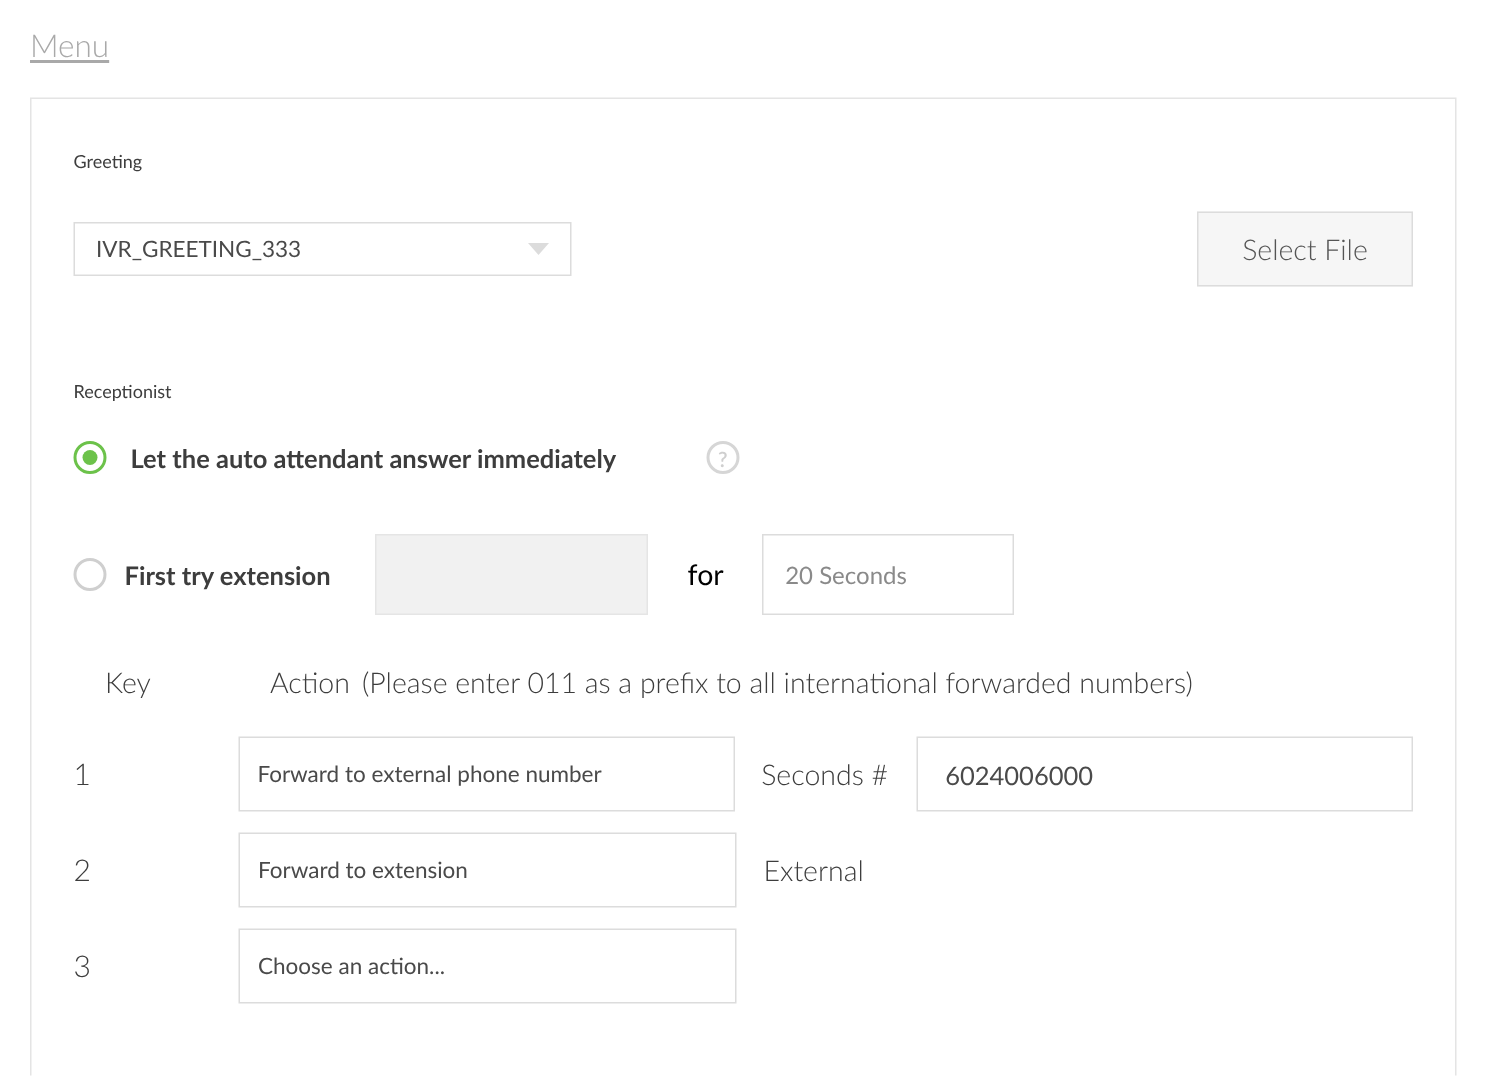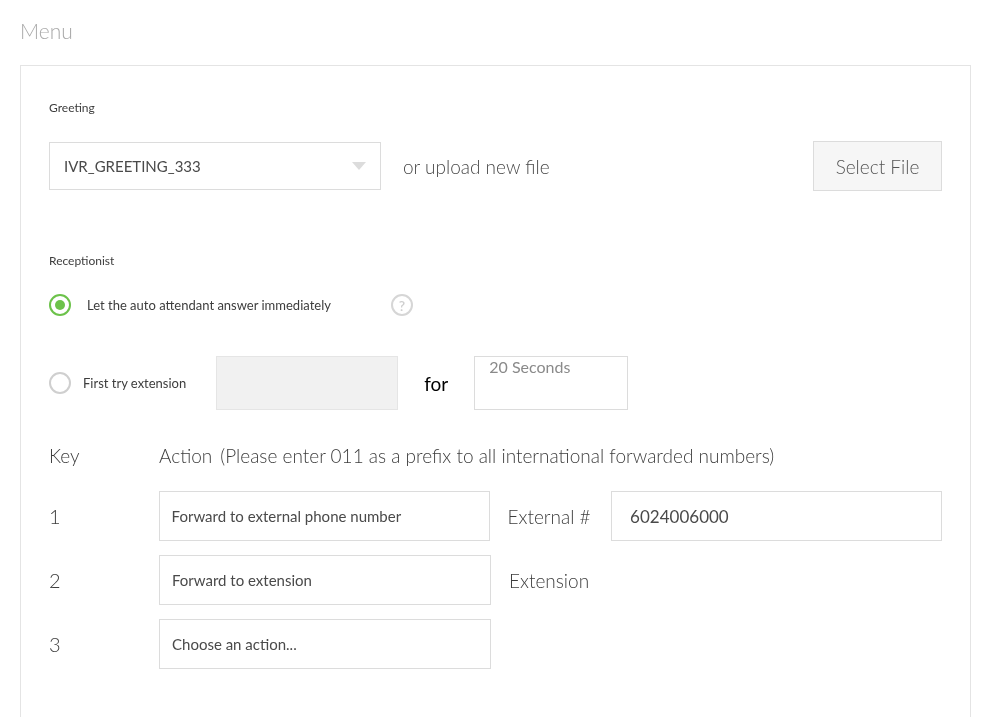--- a/index.html
+++ b/index.html
@@ -10,20 +10,21 @@
     font-size: 16px;
     width: 991px;
     height: 717px;
     overflow: hidden;
   }
   .page-title {
     font-size: 21px;
     font-weight: 300;
     color: #a9a9a9;
     padding: 18px 0 0 20px;
+    text-decoration: underline;
   }
   .panel {
     border: 1px solid #e4e4e4;
     margin: 22px 20px 0 20px;
     padding: 34px 28px 40px 28px;
   }
   .section-label {
     font-size: 12px;
     font-weight: 400;
     color: #3d3d3d;
@@ -31,21 +32,21 @@
   }
   .greeting-row {
     display: flex;
     align-items: center;
     gap: 22px;
     margin-bottom: 62px;
   }
   .select {
     position: relative;
     border: 1px solid #dcdcdc;
-    height: 48px;
+    height: 36px;
     display: flex;
     align-items: center;
     padding: 0 44px 0 14px;
     background: #ffffff;
     font-size: 15px;
     color: #4a4a4a;
     cursor: pointer;
   }
   .select .caret, .select-sm .caret {
     position: absolute;
@@ -61,21 +62,21 @@
   .or-text {
     font-size: 19px;
     font-weight: 300;
     color: #4a4a4a;
   }
   .btn-file {
     margin-left: auto;
     border: 1px solid #dcdcdc;
     background: #f6f6f6;
     height: 50px;
-    width: 129px;
+    width: 144px;
     display: flex;
     align-items: center;
     justify-content: center;
     font-size: 19px;
     font-weight: 300;
     color: #555;
     cursor: pointer;
   }
   .receptionist-block { margin-bottom: 34px; }
   .radio-row {
@@ -95,22 +96,22 @@
     cursor: pointer;
     flex-shrink: 0;
   }
   .radio.selected { border-color: #6cc24a; }
   .radio.selected .dot {
     width: 10px; height: 10px;
     background: #6cc24a;
     border-radius: 50%;
   }
   .radio-label {
-    font-size: 13px;
-    font-weight: 400;
+    font-size: 17px;
+    font-weight: 700;
     color: #3d3d3d;
   }
   .help-icon {
     width: 22px; height: 22px;
     border: 2px solid #d6d6d6;
     border-radius: 50%;
     color: #cfcfcf;
     font-size: 14px;
     font-weight: 600;
     display: flex;
@@ -130,33 +131,34 @@
     font-size: 19px;
     font-weight: 400;
     margin: 0 14px 0 14px;
     color: #000000;
     text-align: center;
   }
   .select-duration {
     position: relative;
     border: 1px solid #dcdcdc;
     height: 54px;
-    width: 154px;
-    display: flex;
+    width: 168px;
+    display: flex;
+    align-items: center;
     padding: 0 40px 0 14px;
     font-size: 16px;
     color: #8a8a8a;
     background: #fff;
     cursor: pointer;
   }
   .keys-header {
     display: flex;
     margin-bottom: 24px;
   }
-  .col-key { width: 110px; }
+  .col-key { width: 110px; margin-left: 21px; }
   .hdr {
     font-size: 19px;
     font-weight: 300;
     color: #3d3d3d;
   }
   .hdr-hint {
     font-size: 19px;
     font-weight: 300;
     color: #3d3d3d;
     margin-left: 8px;
@@ -209,21 +211,20 @@
 <div class="page-title">Menu</div>
 
 <div class="panel">
 
   <div class="section-label">Greeting</div>
   <div class="greeting-row">
     <div class="select select-greeting">
       <span>IVR_GREETING_333</span>
       <span class="caret"></span>
     </div>
-    <div class="or-text">or upload new file</div>
     <div class="btn-file">
       <span>Select File</span>
     </div>
   </div>
 
   <div class="receptionist-block">
     <div class="section-label">Receptionist</div>
 
     <div class="radio-row">
       <div class="radio selected">
@@ -250,31 +251,31 @@
     <div class="hdr">Action</div>
     <div class="hdr-hint">(Please enter 011 as a prefix to all international forwarded numbers)</div>
   </div>
 
   <div class="key-row">
     <div class="keynum">1</div>
     <div class="select-action">
       <span>Forward to external phone number</span>
       <span class="caret"></span>
     </div>
-    <div class="value-label">External #</div>
+    <div class="value-label">Seconds #</div>
     <input class="text-input" type="text" value="6024006000" style="">
   </div>
 
   <div class="key-row">
     <div class="keynum">2</div>
     <div class="select-action">
       <span>Forward to extension</span>
       <span class="caret"></span>
     </div>
-    <div class="value-label">Extension</div>
+    <div class="value-label">External</div>
   </div>
 
   <div class="key-row">
     <div class="keynum">3</div>
     <div class="select-action">
       <span>Choose an action...</span>
       <span class="caret"></span>
     </div>
   </div>
 

